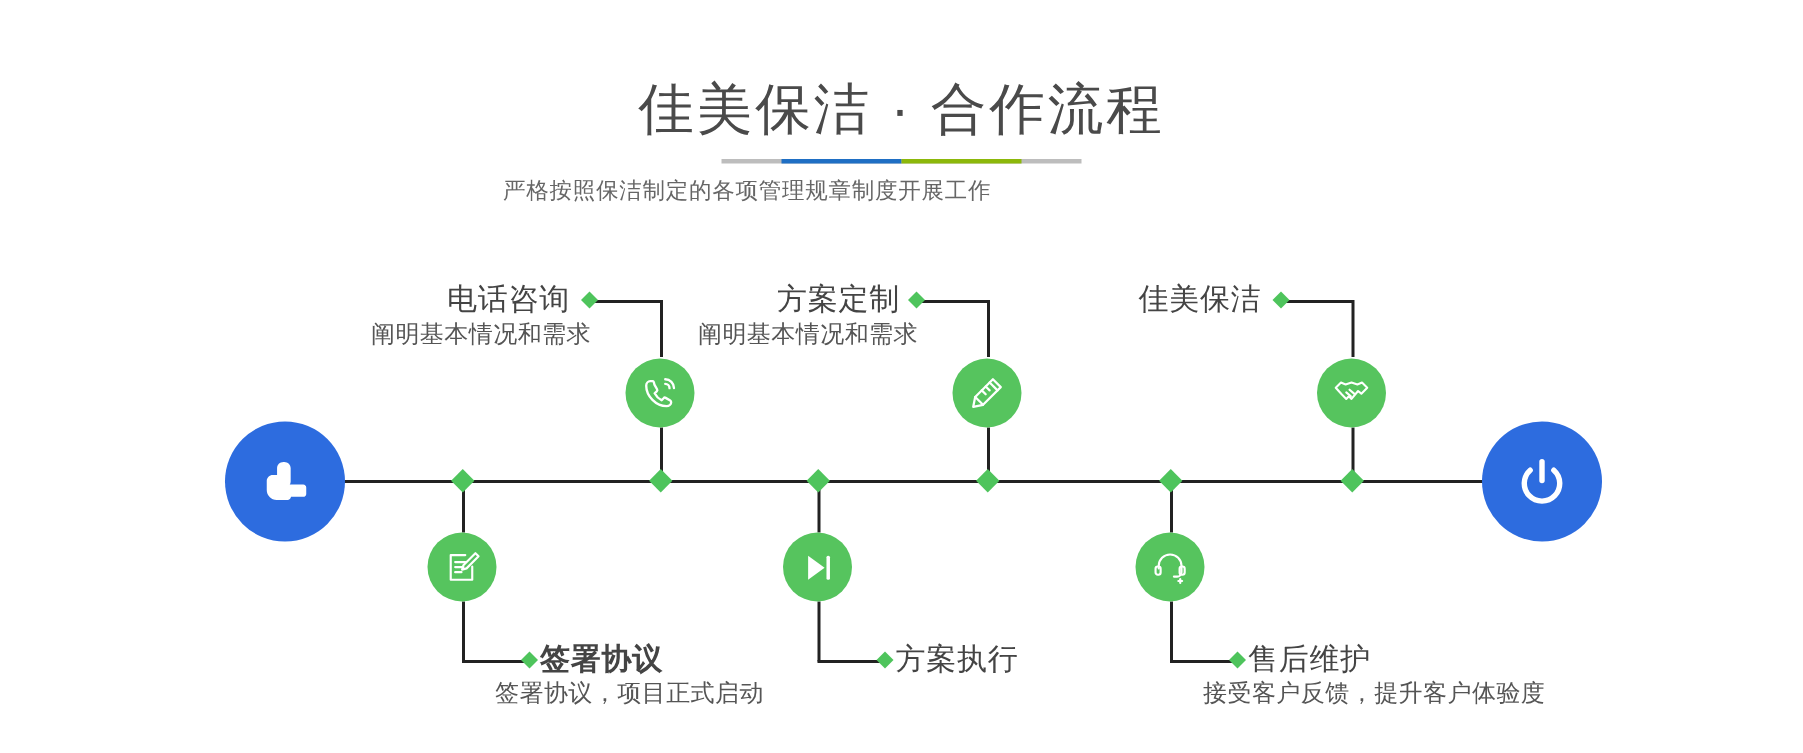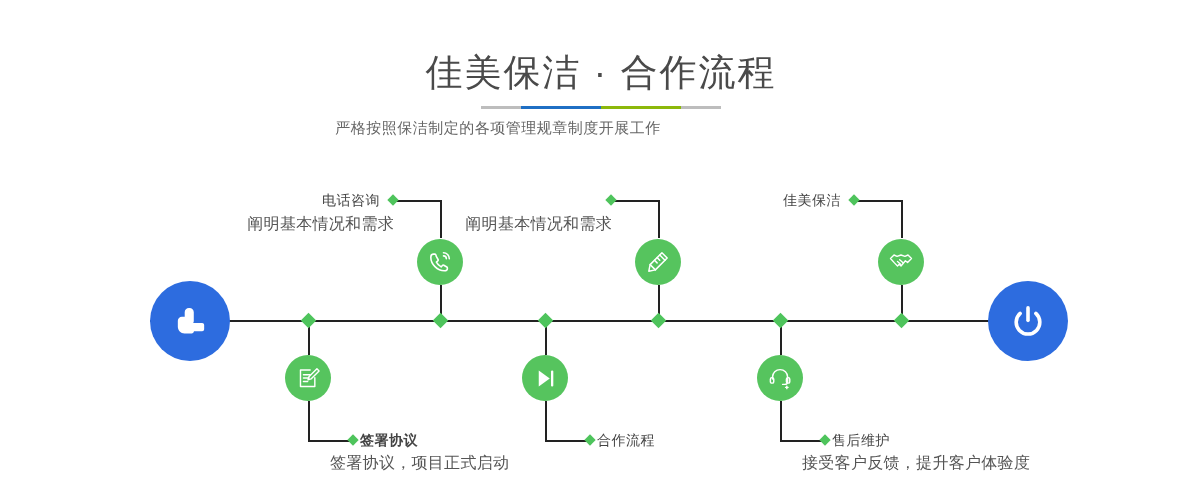--- a/index.html
+++ b/index.html
@@ -135,21 +135,21 @@
     height: 1.6px;
     background: #222222;
     z-index: 1;
   }
 
   .lbl {
     position: absolute;
     white-space: nowrap;
   }
   .lbl-title {
-    font-size: 14px;
+    font-size: 20px;
     color: #444444;
     line-height: 22px;
     letter-spacing: 0.5px;
   }
   .lbl-sub {
     font-size: 16px;
     color: #555555;
     line-height: 20px;
     letter-spacing: 0.3px;
   }
@@ -223,20 +223,21 @@
       <svg width="28" height="28" viewBox="0 0 64 64" fill="none" stroke="#ffffff" stroke-width="3.4" stroke-linecap="round" stroke-linejoin="round">
         <path d="M41 11l12 12-27 27-15 3 3-15z"></path>
         <line x1="36" y1="16" x2="48" y2="28"></line>
         <line x1="14" y1="38" x2="26" y2="50"></line>
         <line x1="30" y1="22" x2="36" y2="28"></line>
         <line x1="24" y1="28" x2="30" y2="34"></line>
       </svg>
     </span>
   </div>
 
+  <div class="lbl lbl-title ta-right" style="left:400px; top:189px; width:200px;">方案定制</div>
   <div class="lbl lbl-sub ta-right" style="left:360px; top:214px; width:252px;">阐明基本情况和需求</div>
 
   <div class="diamond" style="left:896px; top:315px;"></div>
   <div class="lead-v" style="left:901px; top:200px; height:38px;"></div>
   <div class="lead-h" style="left:854px; top:200px; width:48px;"></div>
   <div class="diamond sm" style="left:850px; top:196px;"></div>
   <div class="lead-v" style="left:901px; top:285px; height:35px;"></div>
 
   <div class="node-circle" style="left:878px; top:239px;">
     <span>
@@ -279,21 +280,21 @@
 
   <div class="node-circle" style="left:522px; top:355px;">
     <span>
       <svg width="27" height="27" viewBox="0 0 64 64" fill="#ffffff">
         <path d="M16 13l26 19-26 19z"></path>
         <rect x="45" y="13" width="5.5" height="38" rx="2.5"></rect>
       </svg>
     </span>
   </div>
 
-  <div class="lbl lbl-title ta-left" style="left:597px; top:429px; width:220px;">合作流程</div>
+  <div class="lbl lbl-title ta-left" style="left:597px; top:429px; width:220px;">方案执行</div>
 
   <div class="diamond" style="left:775px; top:315px;"></div>
   <div class="lead-v" style="left:780px; top:322px; height:33px;"></div>
   <div class="lead-v" style="left:780px; top:401px; height:40px;"></div>
   <div class="lead-h" style="left:780px; top:440px; width:44px;"></div>
   <div class="diamond sm" style="left:821px; top:436px;"></div>
 
   <div class="node-circle" style="left:757px; top:355px;">
     <span>
       <svg width="27" height="27" viewBox="0 0 64 64" fill="none" stroke="#ffffff" stroke-width="3.4" stroke-linecap="round" stroke-linejoin="round">

